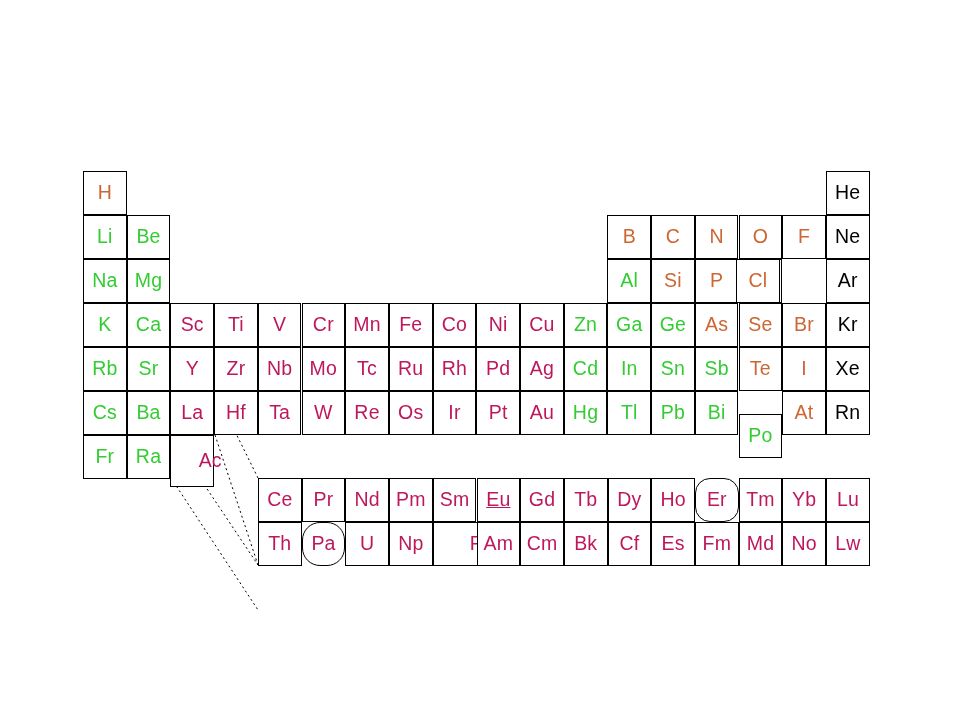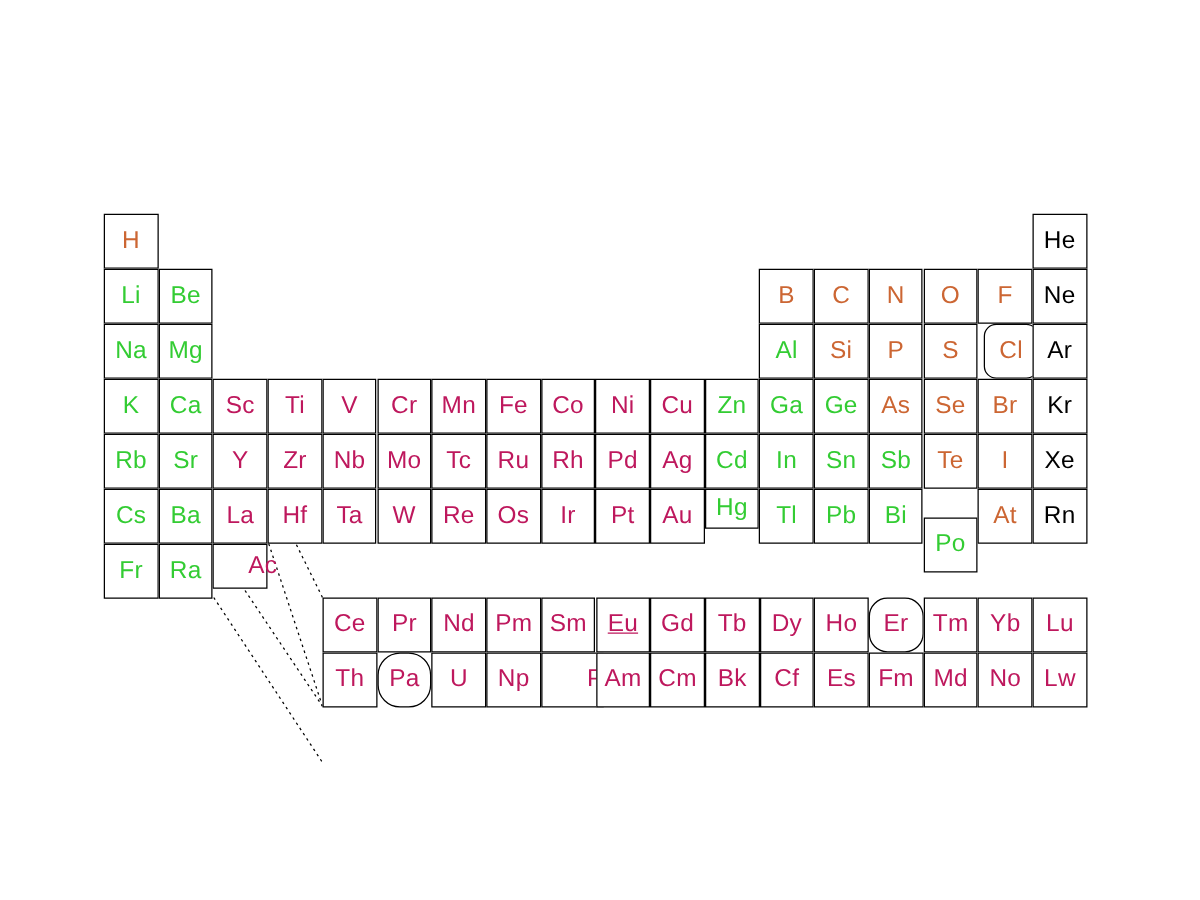--- a/index.html
+++ b/index.html
@@ -76,21 +76,21 @@
     <div class="cell c-orange" style="left: 694.8px; top: 215px; width: 43.7px; height: 44px;">N</div>
     <div class="cell c-orange" style="left: 738.5px; top: 215px; width: 43.7px; height: 44px;">O</div>
     <div class="cell c-orange" style="left: 782.2px; top: 215px; width: 43.7px; height: 44px;">F</div>
     <div class="cell c-black" style="left: 825.9px; top: 215px; width: 43.7px; height: 44px;">Ne</div>
     <div class="cell c-green" style="left: 83px; top: 259px; width: 43.7px; height: 44px;">Na</div>
     <div class="cell c-green" style="left: 126.7px; top: 259px; width: 43.7px; height: 44px;">Mg</div>
     <div class="cell c-green" style="left: 607.4px; top: 259px; width: 43.7px; height: 44px;">Al</div>
     <div class="cell c-orange" style="left: 651.1px; top: 259px; width: 43.7px; height: 44px;">Si</div>
     <div class="cell c-orange" style="left: 694.8px; top: 259px; width: 43.7px; height: 44px;">P</div>
     <div class="cell c-orange" style="left: 738.5px; top: 259px; width: 43.7px; height: 44px;">S</div>
-    <div class="cell c-orange" style="left: 787px; top: 259px; width: 43.7px; height: 44px; border-radius: 10px;">Cl</div>
+    <div class="cell c-orange" style="left: 736px; top: 259px; width: 43.7px; height: 44px;">Cl</div>
     <div class="cell c-black" style="left: 825.9px; top: 259px; width: 43.7px; height: 44px;">Ar</div>
     <div class="cell c-green" style="left: 83px; top: 303px; width: 43.7px; height: 44px;">K</div>
     <div class="cell c-green" style="left: 126.7px; top: 303px; width: 43.7px; height: 44px;">Ca</div>
     <div class="cell c-blue" style="left: 170.4px; top: 303px; width: 43.7px; height: 44px;">Sc</div>
     <div class="cell c-blue" style="left: 214.1px; top: 303px; width: 43.7px; height: 44px;">Ti</div>
     <div class="cell c-blue" style="left: 257.8px; top: 303px; width: 43.7px; height: 44px;">V</div>
     <div class="cell c-blue" style="left: 301.5px; top: 303px; width: 43.7px; height: 44px;">Cr</div>
     <div class="cell c-blue" style="left: 345.2px; top: 303px; width: 43.7px; height: 44px;">Mn</div>
     <div class="cell c-blue" style="left: 388.9px; top: 303px; width: 43.7px; height: 44px;">Fe</div>
     <div class="cell c-blue" style="left: 432.6px; top: 303px; width: 43.7px; height: 44px;">Co</div>
@@ -125,30 +125,30 @@
     <div class="cell c-green" style="left: 126.7px; top: 391px; width: 43.7px; height: 44px;">Ba</div>
     <div class="cell c-blue" style="left: 170.4px; top: 391px; width: 43.7px; height: 44px;">La</div>
     <div class="cell c-blue" style="left: 214.1px; top: 391px; width: 43.7px; height: 44px;">Hf</div>
     <div class="cell c-blue" style="left: 257.8px; top: 391px; width: 43.7px; height: 44px;">Ta</div>
     <div class="cell c-blue" style="left: 301.5px; top: 391px; width: 43.7px; height: 44px;">W</div>
     <div class="cell c-blue" style="left: 345.2px; top: 391px; width: 43.7px; height: 44px;">Re</div>
     <div class="cell c-blue" style="left: 388.9px; top: 391px; width: 43.7px; height: 44px;">Os</div>
     <div class="cell c-blue" style="left: 432.6px; top: 391px; width: 43.7px; height: 44px;">Ir</div>
     <div class="cell c-blue" style="left: 476.3px; top: 391px; width: 43.7px; height: 44px;">Pt</div>
     <div class="cell c-blue" style="left: 520px; top: 391px; width: 43.7px; height: 44px;">Au</div>
-    <div class="cell c-green" style="left: 563.7px; top: 391px; width: 43.7px; height: 32px;">Hg</div>
+    <div class="cell c-green" style="left: 563.7px; top: 391px; width: 43.7px; height: 44px;">Hg</div>
     <div class="cell c-green" style="left: 607.4px; top: 391px; width: 43.7px; height: 44px;">Tl</div>
     <div class="cell c-green" style="left: 651.1px; top: 391px; width: 43.7px; height: 44px;">Pb</div>
     <div class="cell c-green" style="left: 694.8px; top: 391px; width: 43.7px; height: 44px;">Bi</div>
     <div class="cell c-green" style="left: 738.5px; top: 382px; width: 43.7px; height: 44px; margin-top: 32px;">Po</div>
     <div class="cell c-orange" style="left: 782.2px; top: 391px; width: 43.7px; height: 44px;">At</div>
     <div class="cell c-black" style="left: 825.9px; top: 391px; width: 43.7px; height: 44px;">Rn</div>
     <div class="cell c-green" style="left: 83px; top: 435px; width: 43.7px; height: 44px;">Fr</div>
     <div class="cell c-green" style="left: 126.7px; top: 435px; width: 43.7px; height: 44px;">Ra</div>
-    <div class="cell c-blue" style="left: 170.4px; top: 435px; width: 43.7px; height: 36px; padding-left: 36px;">Ac</div>
+    <div class="cell c-blue" style="left: 170.4px; top: 435px; width: 43.7px; height: 52px; padding-left: 36px;">Ac</div>
     <div class="cell c-blue" style="left: 258px; top: 478px; width: 43.7px; height: 44px;">Ce</div>
     <div class="cell c-blue" style="left: 301.7px; top: 478px; width: 43.7px; height: 44px;">Pr</div>
     <div class="cell c-blue" style="left: 345.4px; top: 478px; width: 43.7px; height: 44px;">Nd</div>
     <div class="cell c-blue" style="left: 389.1px; top: 478px; width: 43.7px; height: 44px;">Pm</div>
     <div class="cell c-blue" style="left: 432.8px; top: 478px; width: 43.7px; height: 44px;">Sm</div>
     <div class="cell c-blue" style="left: 476.5px; top: 478px; width: 43.7px; height: 44px; text-decoration: underline;">Eu</div>
     <div class="cell c-blue" style="left: 520.2px; top: 478px; width: 43.7px; height: 44px;">Gd</div>
     <div class="cell c-blue" style="left: 563.9px; top: 478px; width: 43.7px; height: 44px;">Tb</div>
     <div class="cell c-blue" style="left: 607.6px; top: 478px; width: 43.7px; height: 44px;">Dy</div>
     <div class="cell c-blue" style="left: 651.3px; top: 478px; width: 43.7px; height: 44px;">Ho</div>

